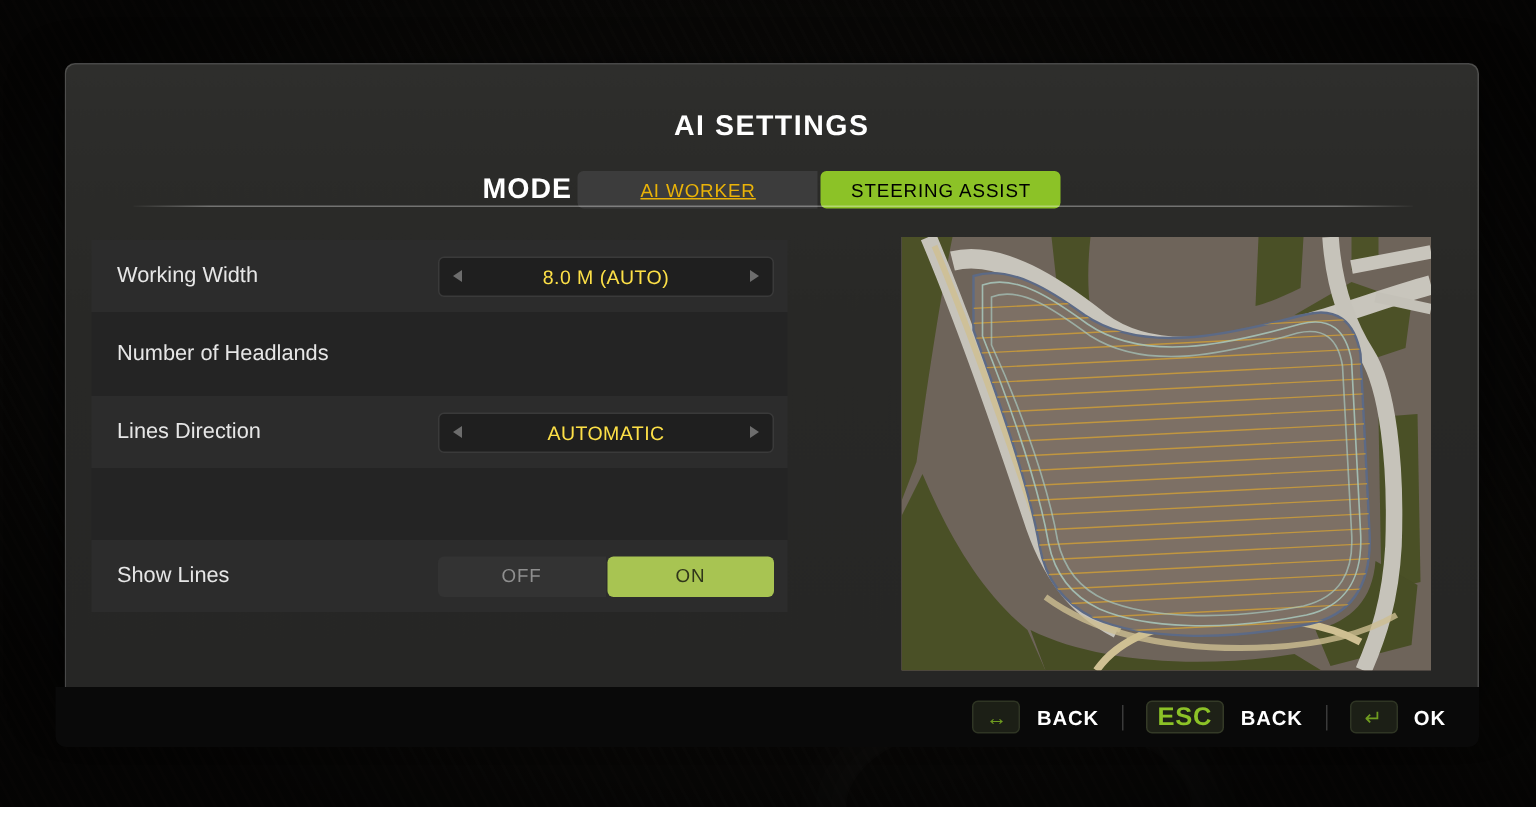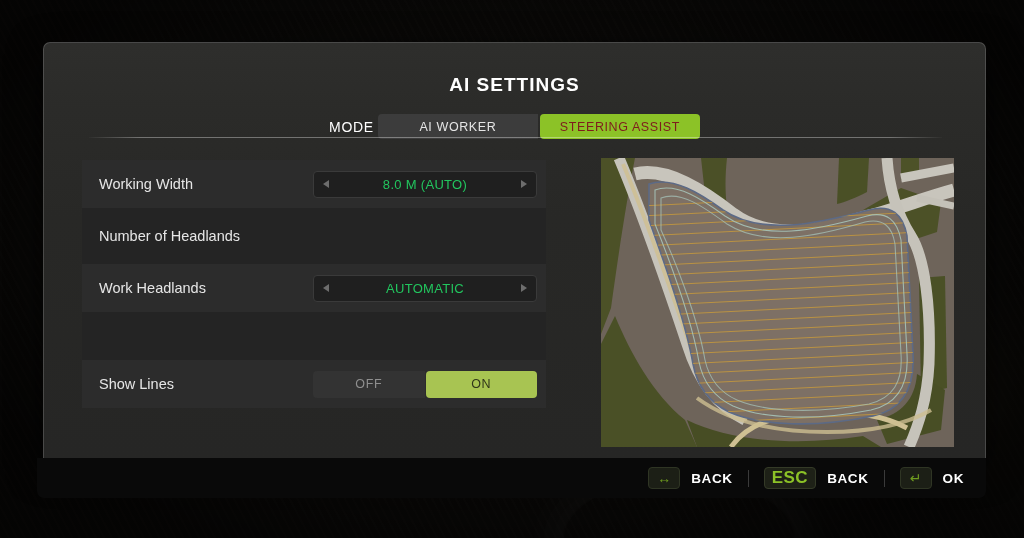--- a/index.html
+++ b/index.html
@@ -75,57 +75,58 @@
 
   
   #mode-row {
     display: flex;
     align-items: center;
     justify-content: center;
     margin-top: 18px;
   }
   #mode-label {
     color: #ffffff;
-    font-size: 14px;
-    font-weight: normal;
+    font-size: 19px;
+    font-weight: bold;
     letter-spacing: 0.7px;
     margin-right: 4px;
   }
   .mode-btn {
     width: 160px;
     height: 25px;
     display: flex;
     align-items: center;
     justify-content: center;
     font-size: 12.5px;
     letter-spacing: 0.6px;
   }
   .mode-btn.inactive {
     background: #3c3c3c;
-    color: #e5e5e5;
+    color: #eab308;
     border-radius: 4px 0 0 4px;
+    text-decoration: underline;
   }
   .mode-btn.active {
     background: #8cc227;
-    color: #7f1d1d;
+    color: #000000;
     border-radius: 4px;
     margin-left: 2px;
   }
 
   #mode-divider {
     position: absolute;
     left: 45px; top: 94px;
     width: 853px; height: 1px;
     background: linear-gradient(90deg, rgba(255,255,255,0.02) 0%, rgba(255,255,255,0.34) 6%, rgba(255,255,255,0.34) 94%, rgba(255,255,255,0.02) 100%);
   }
 
   
   #settings-list {
     position: absolute;
-    left: 38px; top: 117px;
+    left: 17px; top: 117px;
     width: 464px;
   }
   .setting-row {
     display: flex;
     align-items: center;
     height: 48px;
     padding-left: 17px;
     padding-right: 9px;
   }
   .setting-row.odd  { background: #2c2c2c; }
@@ -144,21 +145,21 @@
     width: 224px;
     height: 27px;
     background: #1f1f1f;
     border: 1px solid #3a3a3a;
     border-radius: 4px;
     display: flex;
     align-items: center;
     justify-content: center;
   }
   .stepper-value {
-    color: #22c55e;
+    color: #fde047;
     font-size: 13px;
     letter-spacing: 0.3px;
   }
   .arrow {
     position: absolute;
     top: 50%;
     transform: translateY(-50%);
     width: 0; height: 0;
     border-top: 4.5px solid transparent;
     border-bottom: 4.5px solid transparent;
@@ -325,21 +326,21 @@
           <span class="stepper-value">8.0 M (AUTO)</span>
           <span class="arrow right"></span>
         </div>
       </div>
 
       <div class="setting-row even tall">
         <span class="setting-label">Number of Headlands</span>
       </div>
 
       <div class="setting-row odd">
-        <span class="setting-label">Work Headlands</span>
+        <span class="setting-label">Lines Direction</span>
         <div class="stepper">
           <span class="arrow left"></span>
           <span class="stepper-value">AUTOMATIC</span>
           <span class="arrow right"></span>
         </div>
       </div>
 
       <div class="setting-row even">
       </div>
 

